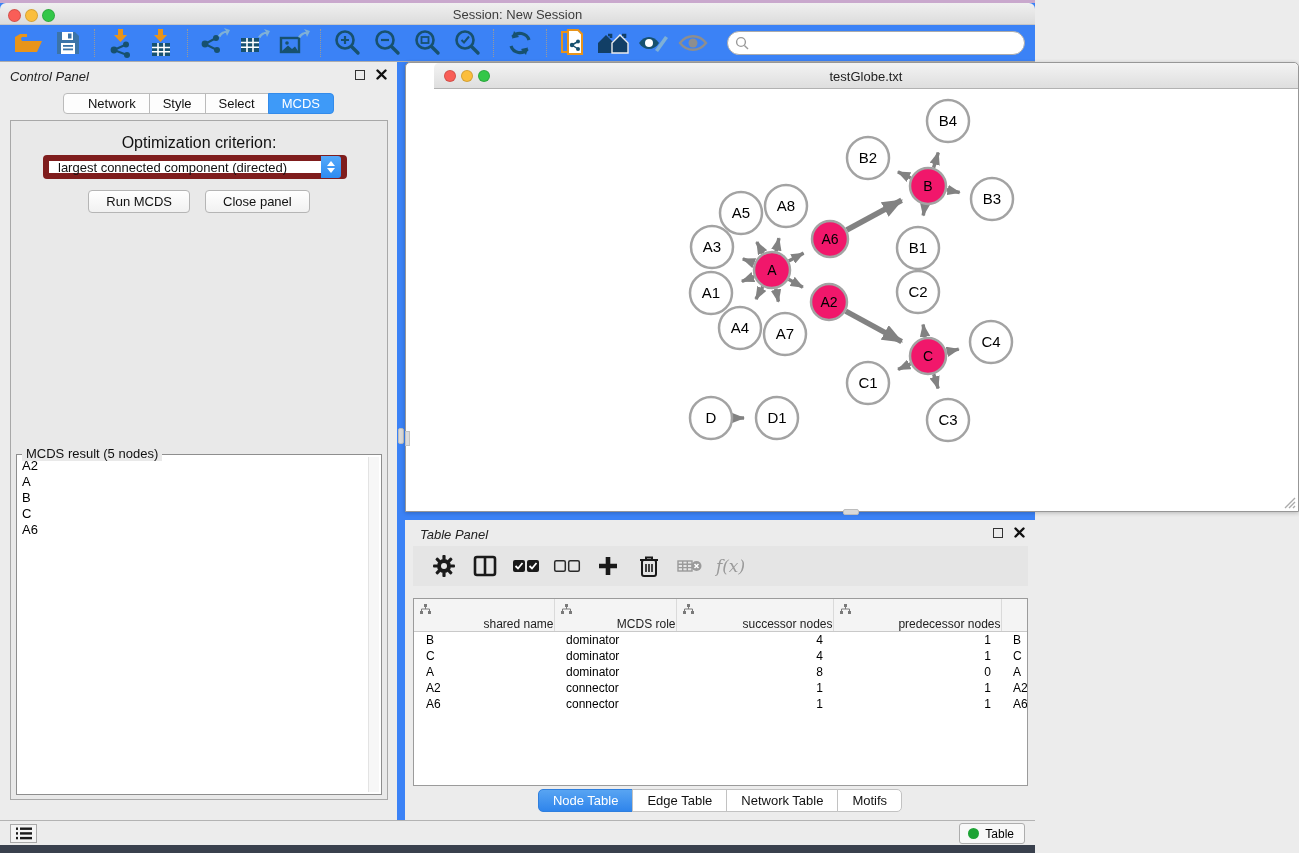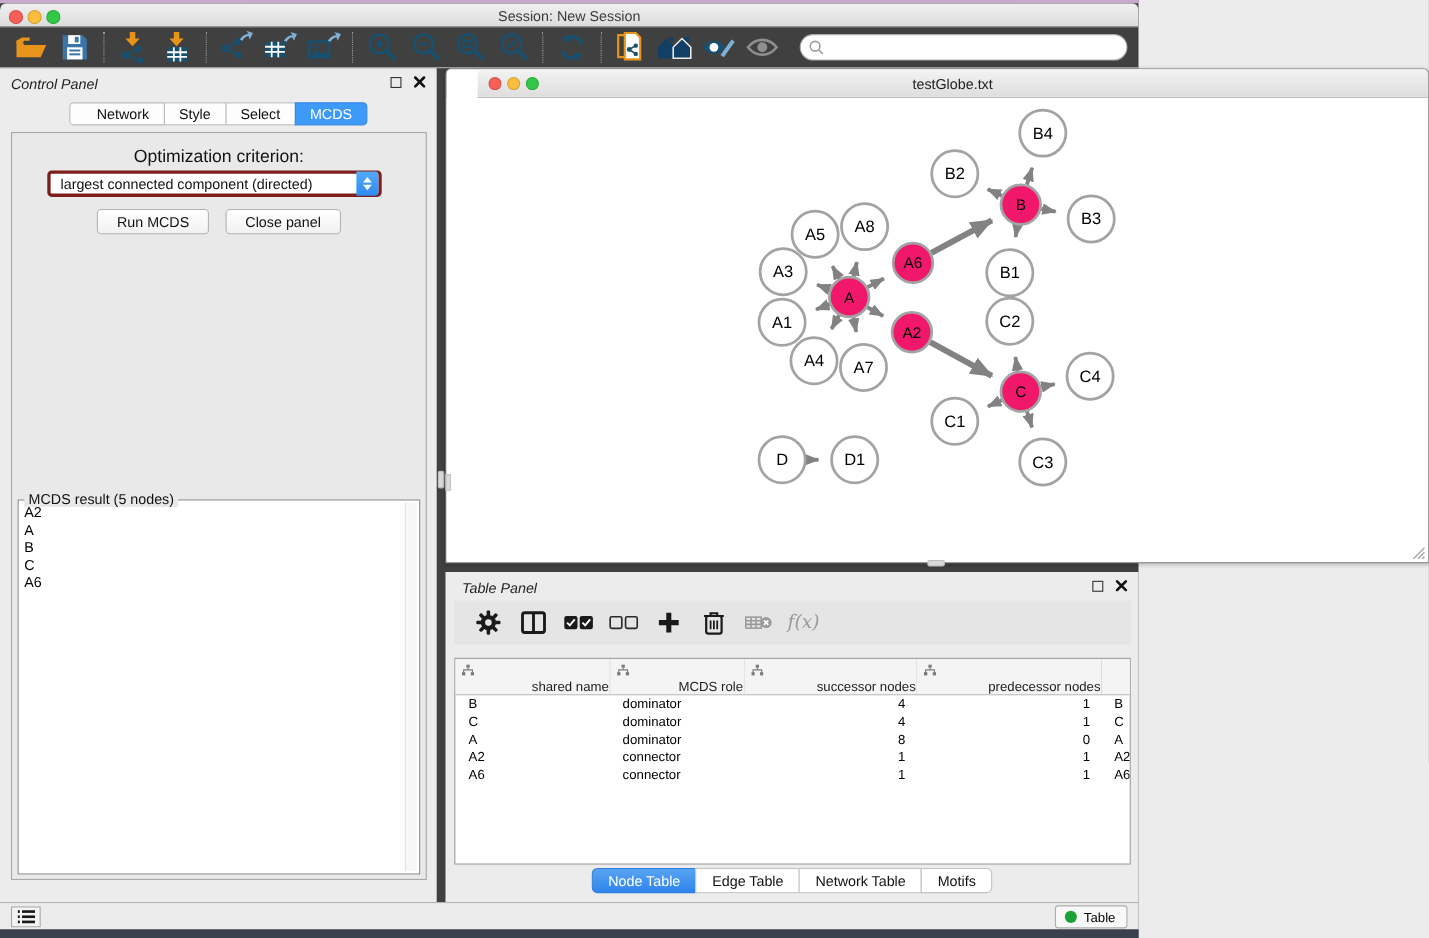--- a/index.html
+++ b/index.html
@@ -1,18 +1,18 @@
 <!DOCTYPE html>
 <html><head>
 <meta charset="utf-8">
 <style>
   * { margin:0; padding:0; box-sizing:border-box; }
   html,body { width:1299px; height:853px; }
   body { font-family:"Liberation Sans",sans-serif; background:#ECECEC; overflow:hidden; }
-  #app { position:relative; width:1035px; height:853px; background:#404040; }
+  #app { position:relative; width:1035px; height:853px; background:#3b82f6; }
 
   
   .desk-top { position:absolute; top:0; left:0; right:0; height:3px; background:#C9A8CD; }
   .desk-bottom { position:absolute; left:0; right:0; bottom:0; height:8px; background:#39404D; }
 
   
   .titlebar { position:absolute; top:3px; left:0; right:0; height:22px;
     background:linear-gradient(#F0F0F0,#DCDCDC); border-bottom:1px solid #C6C6C6;
     border-radius:6px 6px 0 0; }
   .tl { position:absolute; top:6px; width:13px; height:13px; border-radius:50%;
@@ -38,21 +38,21 @@
   .cp-tabs { position:absolute; top:31px; left:0; right:0; display:flex; justify-content:center; }
   .cp-tabs .tab { height:21px; line-height:19px; padding:0 13px; font-size:13px; color:#111;
     background:#FDFDFD; border:1px solid #BBB; margin-left:-1px; cursor:default; }
   .cp-tabs .tab:first-child { border-radius:4px 0 0 4px; margin-left:0;padding-left:24px; }
   .cp-tabs .tab:last-child { border-radius:0 4px 4px 0; }
   .cp-tabs .tab.active { background:#3E9AF8; border-color:#338BEA; color:#fff; }
   .cp-box { position:absolute; left:10px; right:9px; top:58px; bottom:20px;
     border:1px solid #A8A8A8; background:#E9E9E9; }
   .opt-label { position:absolute; top:13px; left:0; right:0; text-align:center; font-size:16px; color:#111; }
   .dropdown { position:absolute; left:32px; right:40px; top:34px; height:24px; background:#fff;
-    border:3px solid #7f1d1d; border-radius:4px; display:flex; align-items:center; }
+    border:6px solid #7f1d1d; border-radius:4px; display:flex; align-items:center; }
   .dropdown .dd-text { flex:1; font-size:13px; color:#111; padding-left:9px; white-space:nowrap; }
   .dd-stepper { width:20px; height:22px; background:linear-gradient(#55A9FA,#2E8BF1); border-radius:0 3px 3px 0;
     display:flex; flex-direction:column; align-items:center; justify-content:center; gap:2px; }
   .dd-stepper .chev { width:0; height:0; border-left:4px solid transparent; border-right:4px solid transparent; }
   .chev.up { border-bottom:5px solid #fff; }
   .chev.dn { border-top:5px solid #fff; }
   .btn-row { position:absolute; top:69px; left:0; right:0; display:flex; justify-content:center; gap:15px; }
   .mac-btn { height:23px; padding:0 17px; font-size:13px; color:#111; background:linear-gradient(#FFF,#F1F1F1);
     border:1px solid #B5B5B5; border-radius:4px; }
   .result-group { position:absolute; left:5px; right:5px; top:333px; bottom:4px;

